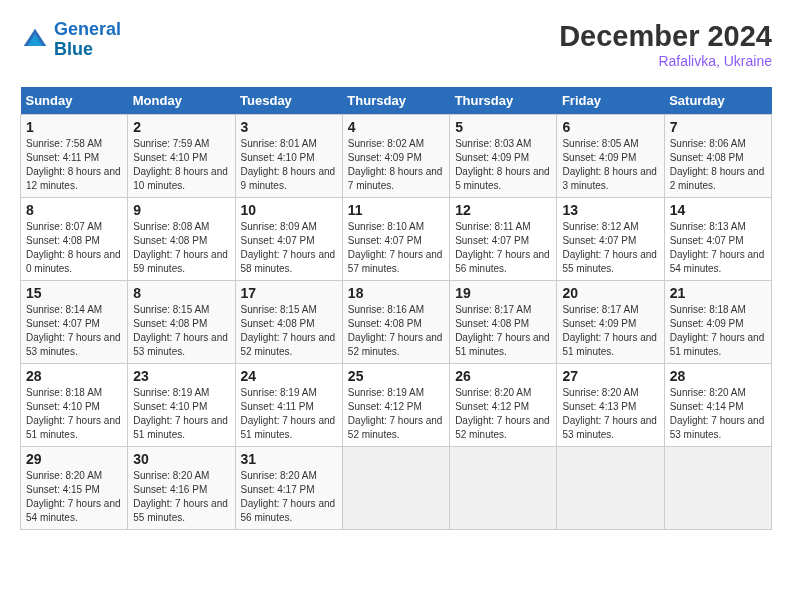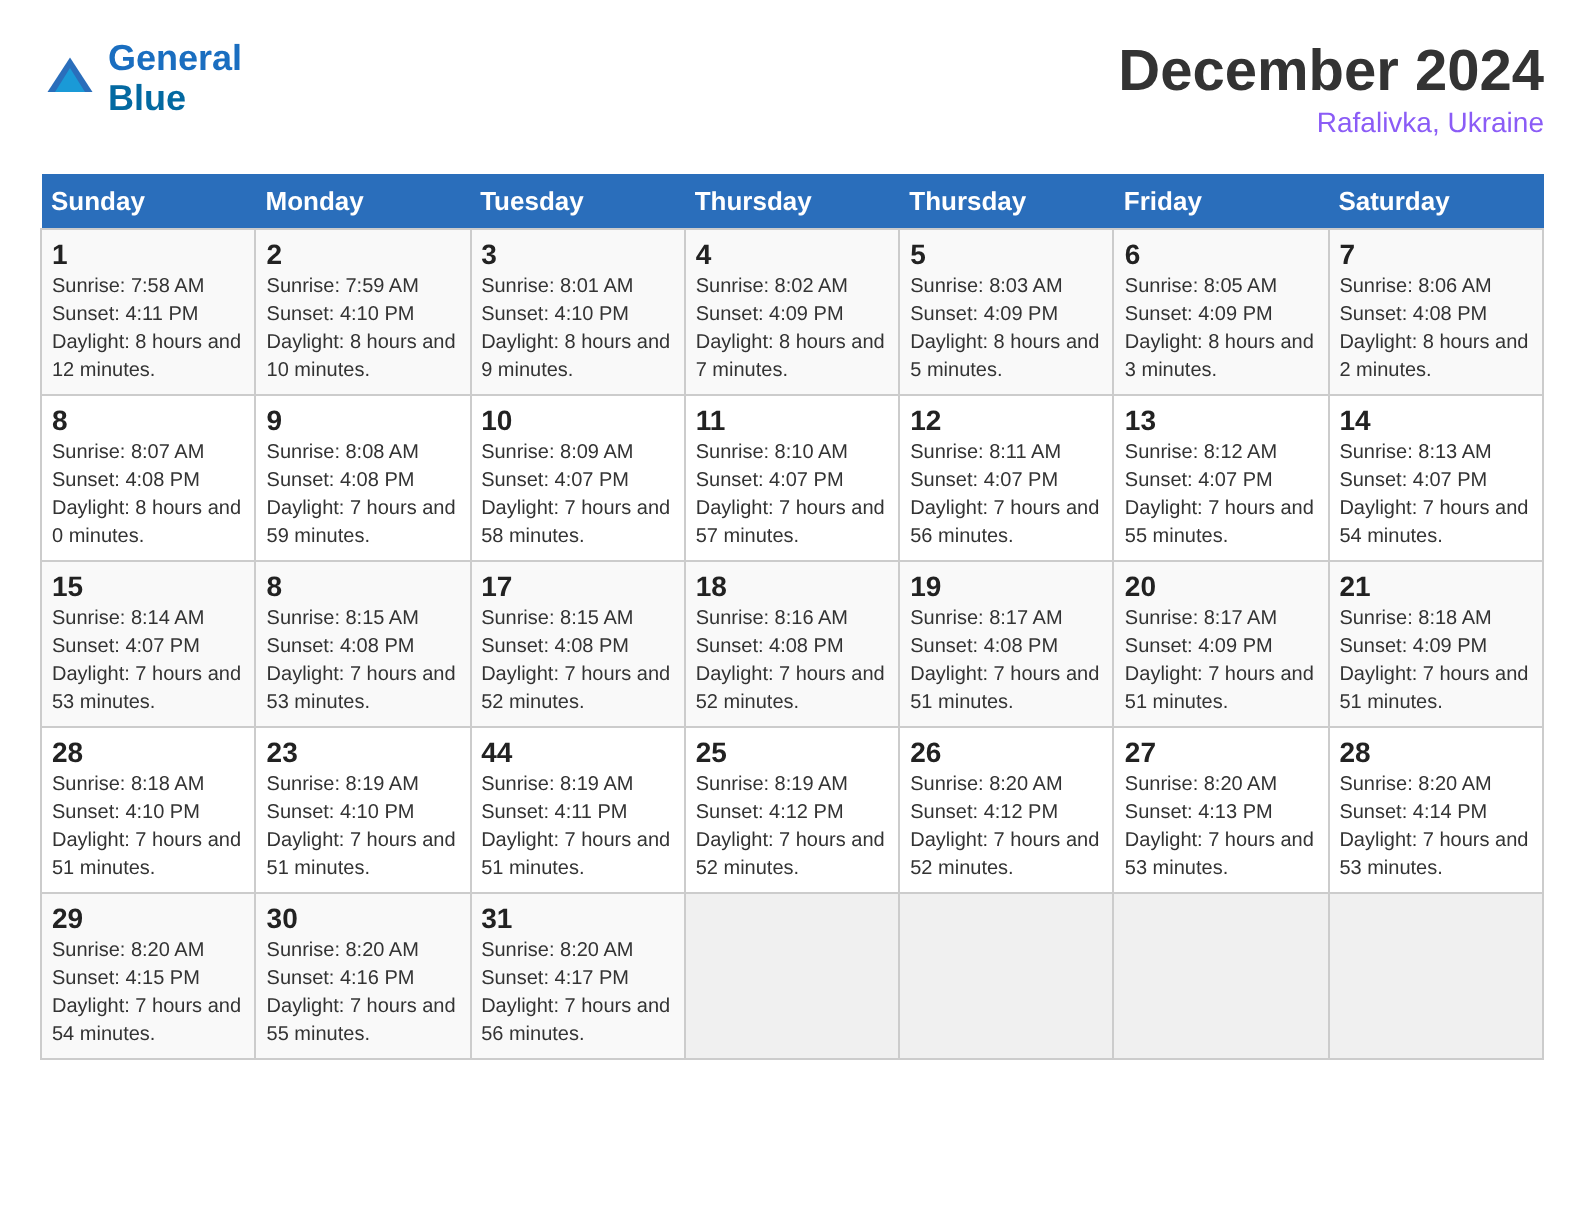--- a/index.html
+++ b/index.html
@@ -217,21 +217,21 @@
       <tr>
         <td>
           <span class="day-num">28</span>
           <div class="day-info">Sunrise: 8:18 AM<br>Sunset: 4:10 PM<br>Daylight: 7 hours and 51 minutes.</div>
         </td>
         <td>
           <span class="day-num">23</span>
           <div class="day-info">Sunrise: 8:19 AM<br>Sunset: 4:10 PM<br>Daylight: 7 hours and 51 minutes.</div>
         </td>
         <td>
-          <span class="day-num">44</span>
+          <span class="day-num">24</span>
           <div class="day-info">Sunrise: 8:19 AM<br>Sunset: 4:11 PM<br>Daylight: 7 hours and 51 minutes.</div>
         </td>
         <td>
           <span class="day-num">25</span>
           <div class="day-info">Sunrise: 8:19 AM<br>Sunset: 4:12 PM<br>Daylight: 7 hours and 52 minutes.</div>
         </td>
         <td>
           <span class="day-num">26</span>
           <div class="day-info">Sunrise: 8:20 AM<br>Sunset: 4:12 PM<br>Daylight: 7 hours and 52 minutes.</div>
         </td>

